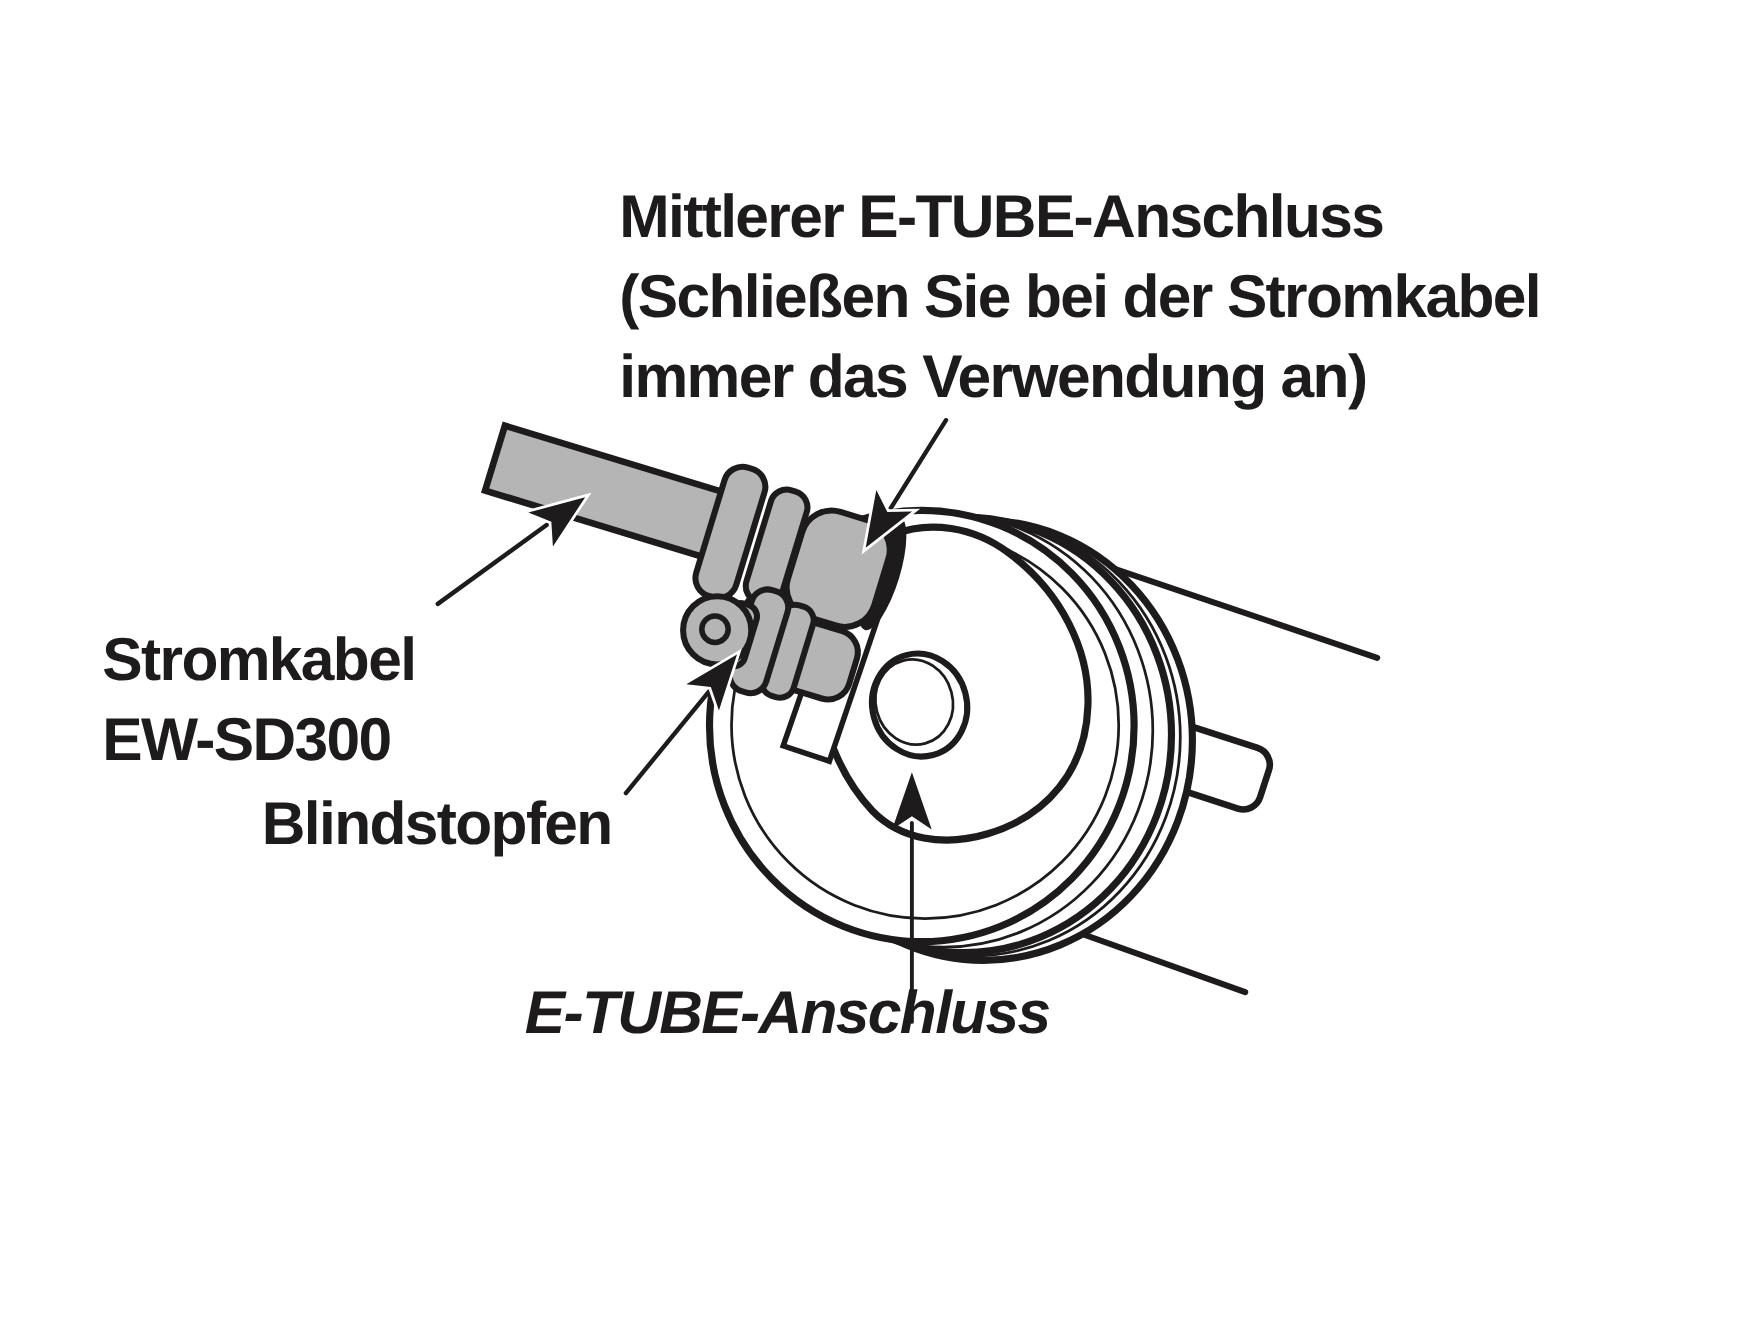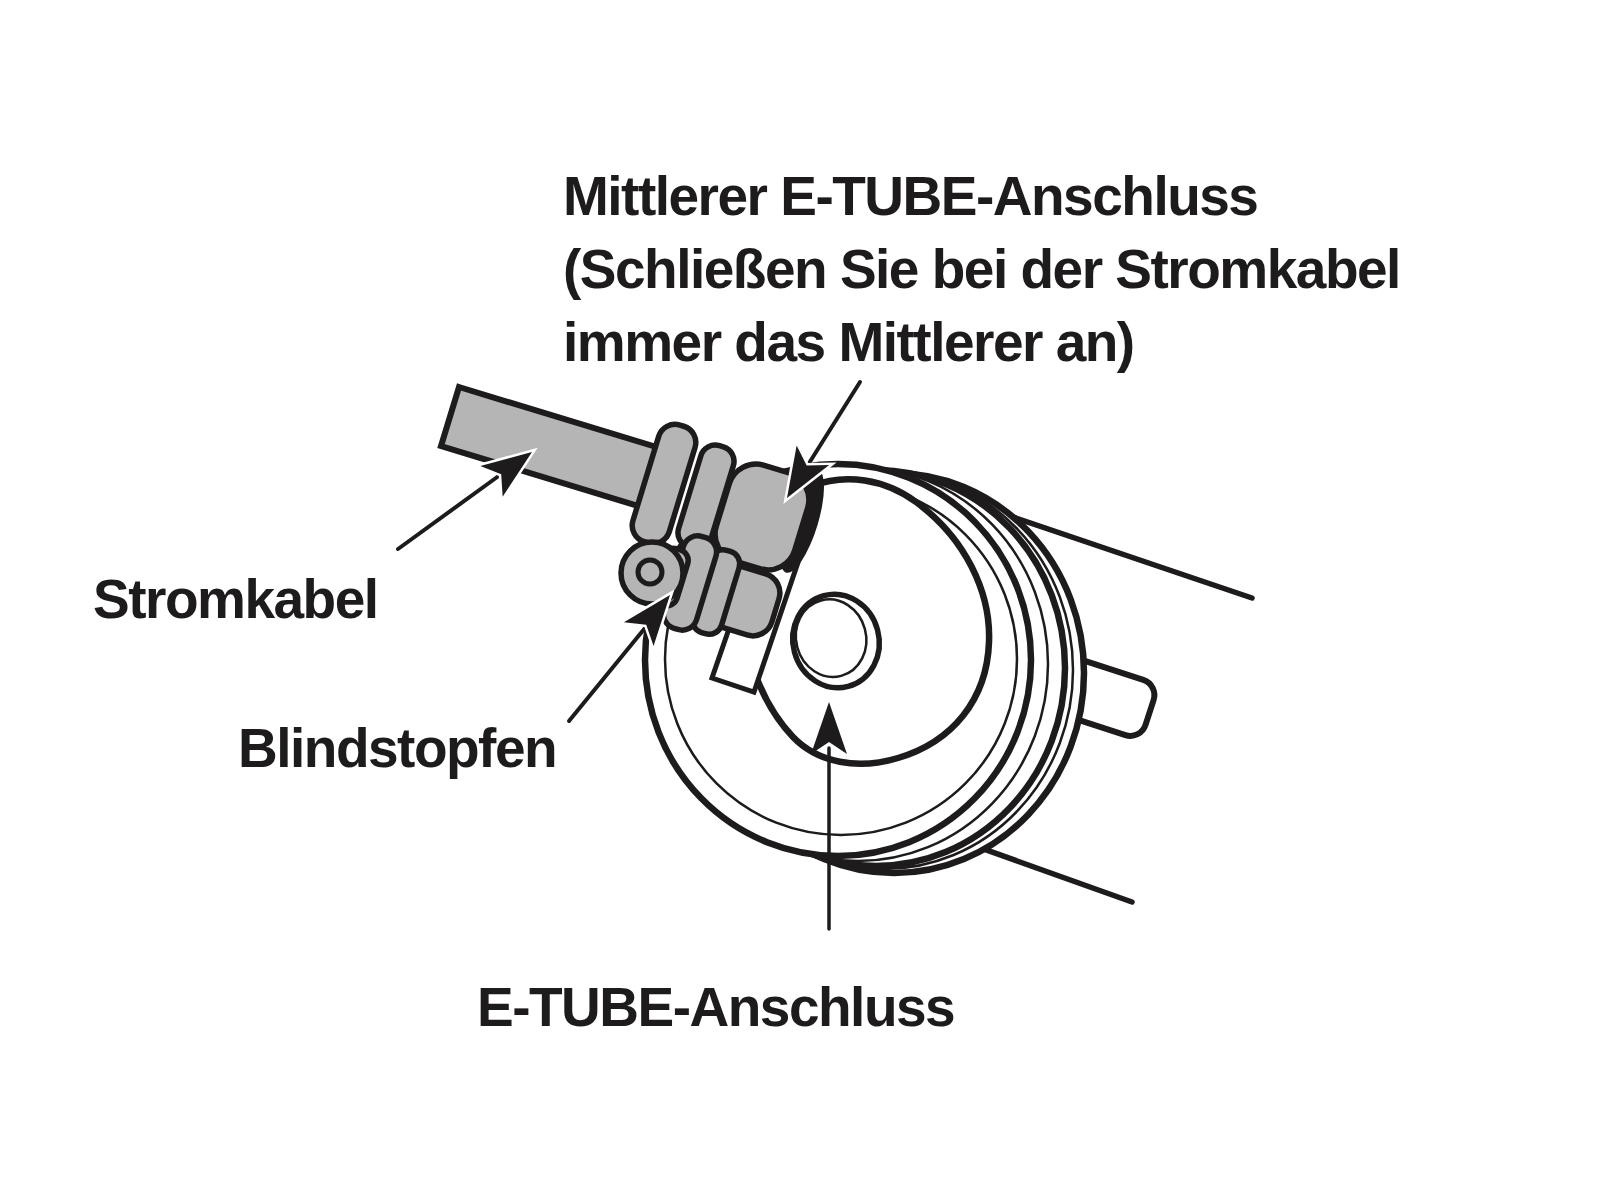--- a/index.html
+++ b/index.html
@@ -112,28 +112,29 @@
         <g transform="translate(829 702) rotate(-90)">
           <polygon points="0,0 -52,-18 -40,0 -52,18" fill="#1d1b1b"></polygon>
         </g>
       </g>
     </g>
   </svg>
 
   <div class="label" style="left:563px; top:160px;">
     <div>Mittlerer E-TUBE-Anschluss</div>
     <div>(Schließen Sie bei der Stromkabel</div>
-    <div>immer das Mittlerer an)</div>
+    <div>immer das Verwendung an)</div>
   </div>
 
   <div class="label" style="left:93px; top:544px;margin-top:19px;">
     <div>Stromkabel</div>
+    <div>EW-SD300</div>
   </div>
 
   <div class="label" style="left:238px; top:712px;">
     <div>Blindstopfen</div>
   </div>
 
-  <div class="label" style="left:477px; top:971px;">
+  <div class="label" style="left:477px; top:884px;font-style:italic;">
     <div>E-TUBE-Anschluss</div>
   </div>
 
 </div>
 
 </body></html>

